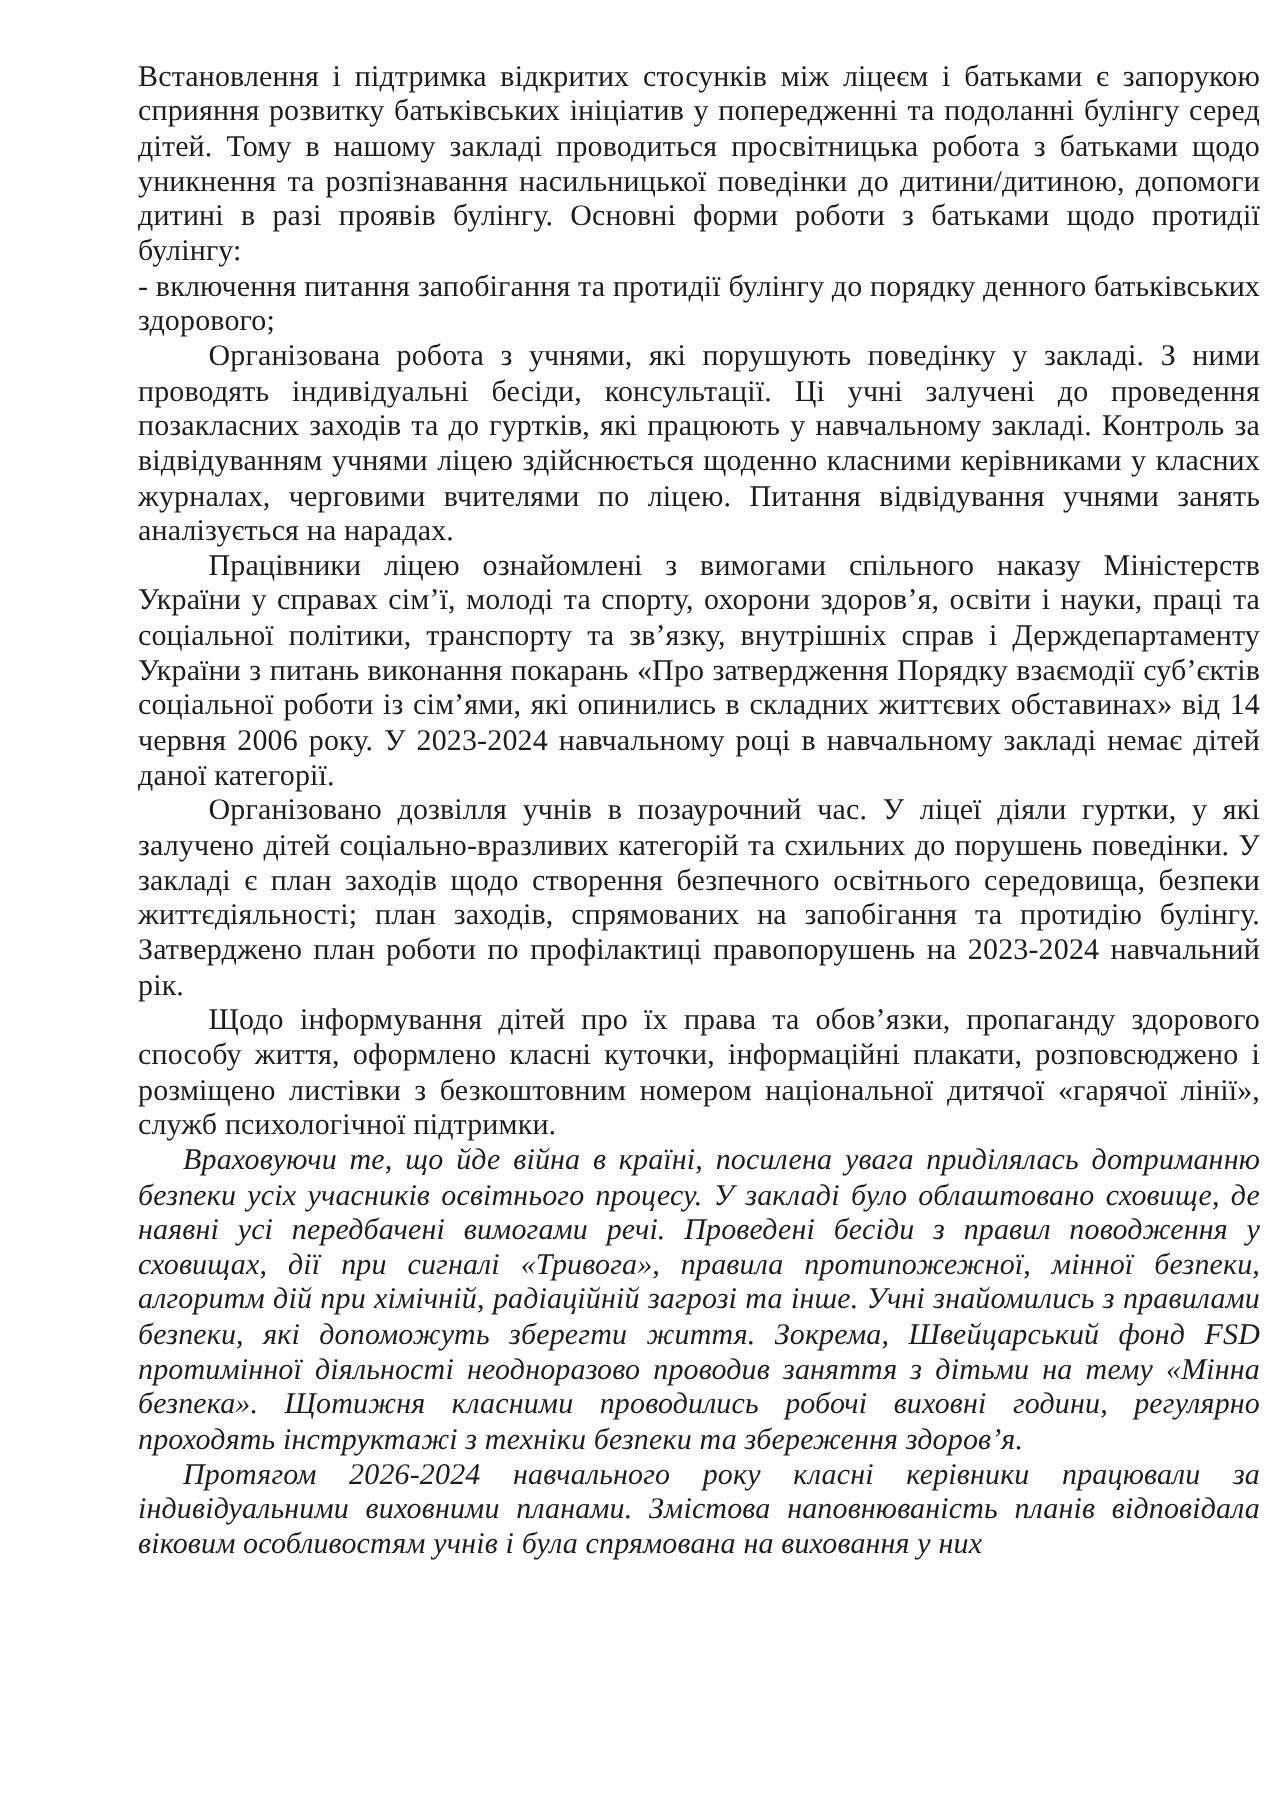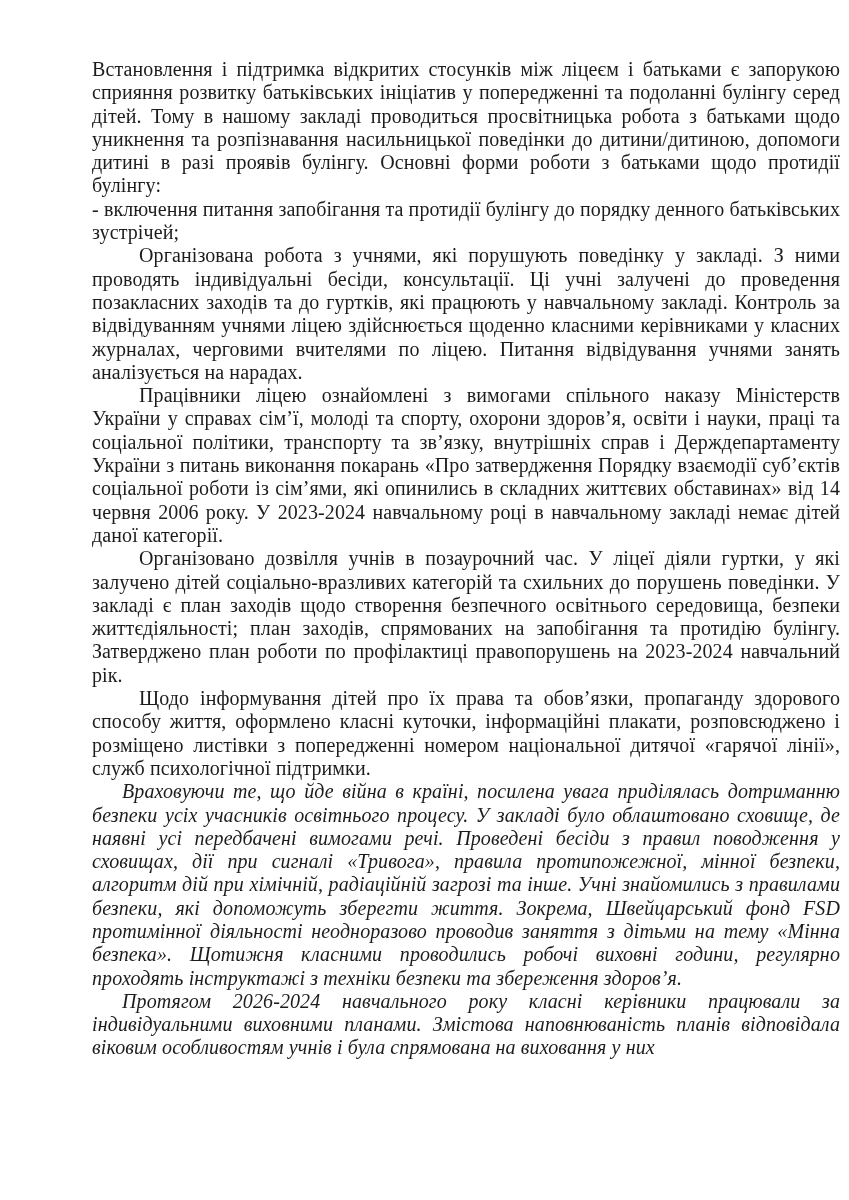--- a/index.html
+++ b/index.html
@@ -10,21 +10,21 @@
   .page {
     position: relative;
     width: 849px;
     height: 1200px;
     background: #ffffff;
     overflow: hidden;
   }
   .text-block {
     position: absolute;
     left: 92px;
-    top: 58px;
+    top: 40px;
     width: 748px;
     color: #1c1c1c;
     font-family: "Liberation Serif", "DejaVu Serif", serif;
     font-size: 20px;
     line-height: 23.3px;
     text-align: justify;
     letter-spacing: 0.1px;
   }
   .text-block p {
     margin: 0;
@@ -34,21 +34,21 @@
   .indent-dash  { text-indent: 5px; }
   .indent-large { text-indent: 47px; }
   .indent-small { text-indent: 30px; font-style: italic; }
 </style>
 </head>
 <body>
 
 <div class="page">
   <div class="text-block">
     <p class="indent-none">Встановлення і підтримка відкритих стосунків між ліцеєм і батьками є запорукою сприяння розвитку батьківських ініціатив у попередженні та подоланні булінгу серед дітей. Тому в нашому закладі проводиться просвітницька робота з батьками щодо уникнення та розпізнавання насильницької поведінки до дитини/дитиною, допомоги дитині в разі проявів булінгу. Основні форми роботи з батьками щодо протидії булінгу:</p>
-    <p class="indent-none">- включення питання запобігання та протидії булінгу до порядку денного батьківських зустрічей;</p>
+    <p class="indent-none">- включення питання запобігання та протидії булінгу до порядку денного батьківських здорового;</p>
     <p class="indent-large">Організована робота з учнями, які порушують поведінку у закладі. З ними проводять індивідуальні бесіди, консультації. Ці учні залучені до проведення позакласних заходів та до гуртків, які працюють у навчальному закладі. Контроль за відвідуванням учнями ліцею здійснюється щоденно класними керівниками у класних журналах, черговими вчителями по ліцею. Питання відвідування учнями занять аналізується на нарадах.</p>
     <p class="indent-large">Працівники ліцею ознайомлені з вимогами спільного наказу Міністерств України у справах сім’ї, молоді та спорту, охорони здоров’я, освіти і науки, праці та соціальної політики, транспорту та зв’язку, внутрішніх справ і Держдепартаменту України з питань виконання покарань «Про затвердження Порядку взаємодії суб’єктів соціальної роботи із сім’ями, які опинились в складних життєвих обставинах» від 14 червня 2006 року. У 2023-2024 навчальному році в навчальному закладі немає дітей даної категорії.</p>
     <p class="indent-large">Організовано дозвілля учнів в позаурочний час. У ліцеї діяли гуртки, у які залучено дітей соціально-вразливих категорій та схильних до порушень поведінки. У закладі є план заходів щодо створення безпечного освітнього середовища, безпеки життєдіяльності; план заходів, спрямованих на запобігання та протидію булінгу. Затверджено план роботи по профілактиці правопорушень на 2023-2024 навчальний рік.</p>
-    <p class="indent-large">Щодо інформування дітей про їх права та обов’язки, пропаганду здорового способу життя, оформлено класні куточки, інформаційні плакати, розповсюджено і розміщено листівки з попередженні номером національної дитячої «гарячої лінії», служб психологічної підтримки.</p>
+    <p class="indent-large">Щодо інформування дітей про їх права та обов’язки, пропаганду здорового способу життя, оформлено класні куточки, інформаційні плакати, розповсюджено і розміщено листівки з безкоштовним номером національної дитячої «гарячої лінії», служб психологічної підтримки.</p>
     <p class="indent-small">Враховуючи те, що йде війна в країні, посилена увага приділялась дотриманню безпеки усіх учасників освітнього процесу. У закладі було облаштовано сховище, де наявні усі передбачені вимогами речі. Проведені бесіди з правил поводження у сховищах, дії при сигналі «Тривога», правила протипожежної, мінної безпеки, алгоритм дій при хімічній, радіаційній загрозі та інше. Учні знайомились з правилами безпеки, які допоможуть зберегти життя. Зокрема, Швейцарський фонд FSD протимінної діяльності неодноразово проводив заняття з дітьми на тему «Мінна безпека». Щотижня класними проводились робочі виховні години, регулярно проходять інструктажі з техніки безпеки та збереження здоров’я.</p>
     <p class="indent-small">Протягом 2026-2024 навчального року класні керівники працювали за індивідуальними виховними планами. Змістова наповнюваність планів відповідала віковим особливостям учнів і була спрямована на виховання у них</p>
   </div>
 </div>
 
 </body></html>

